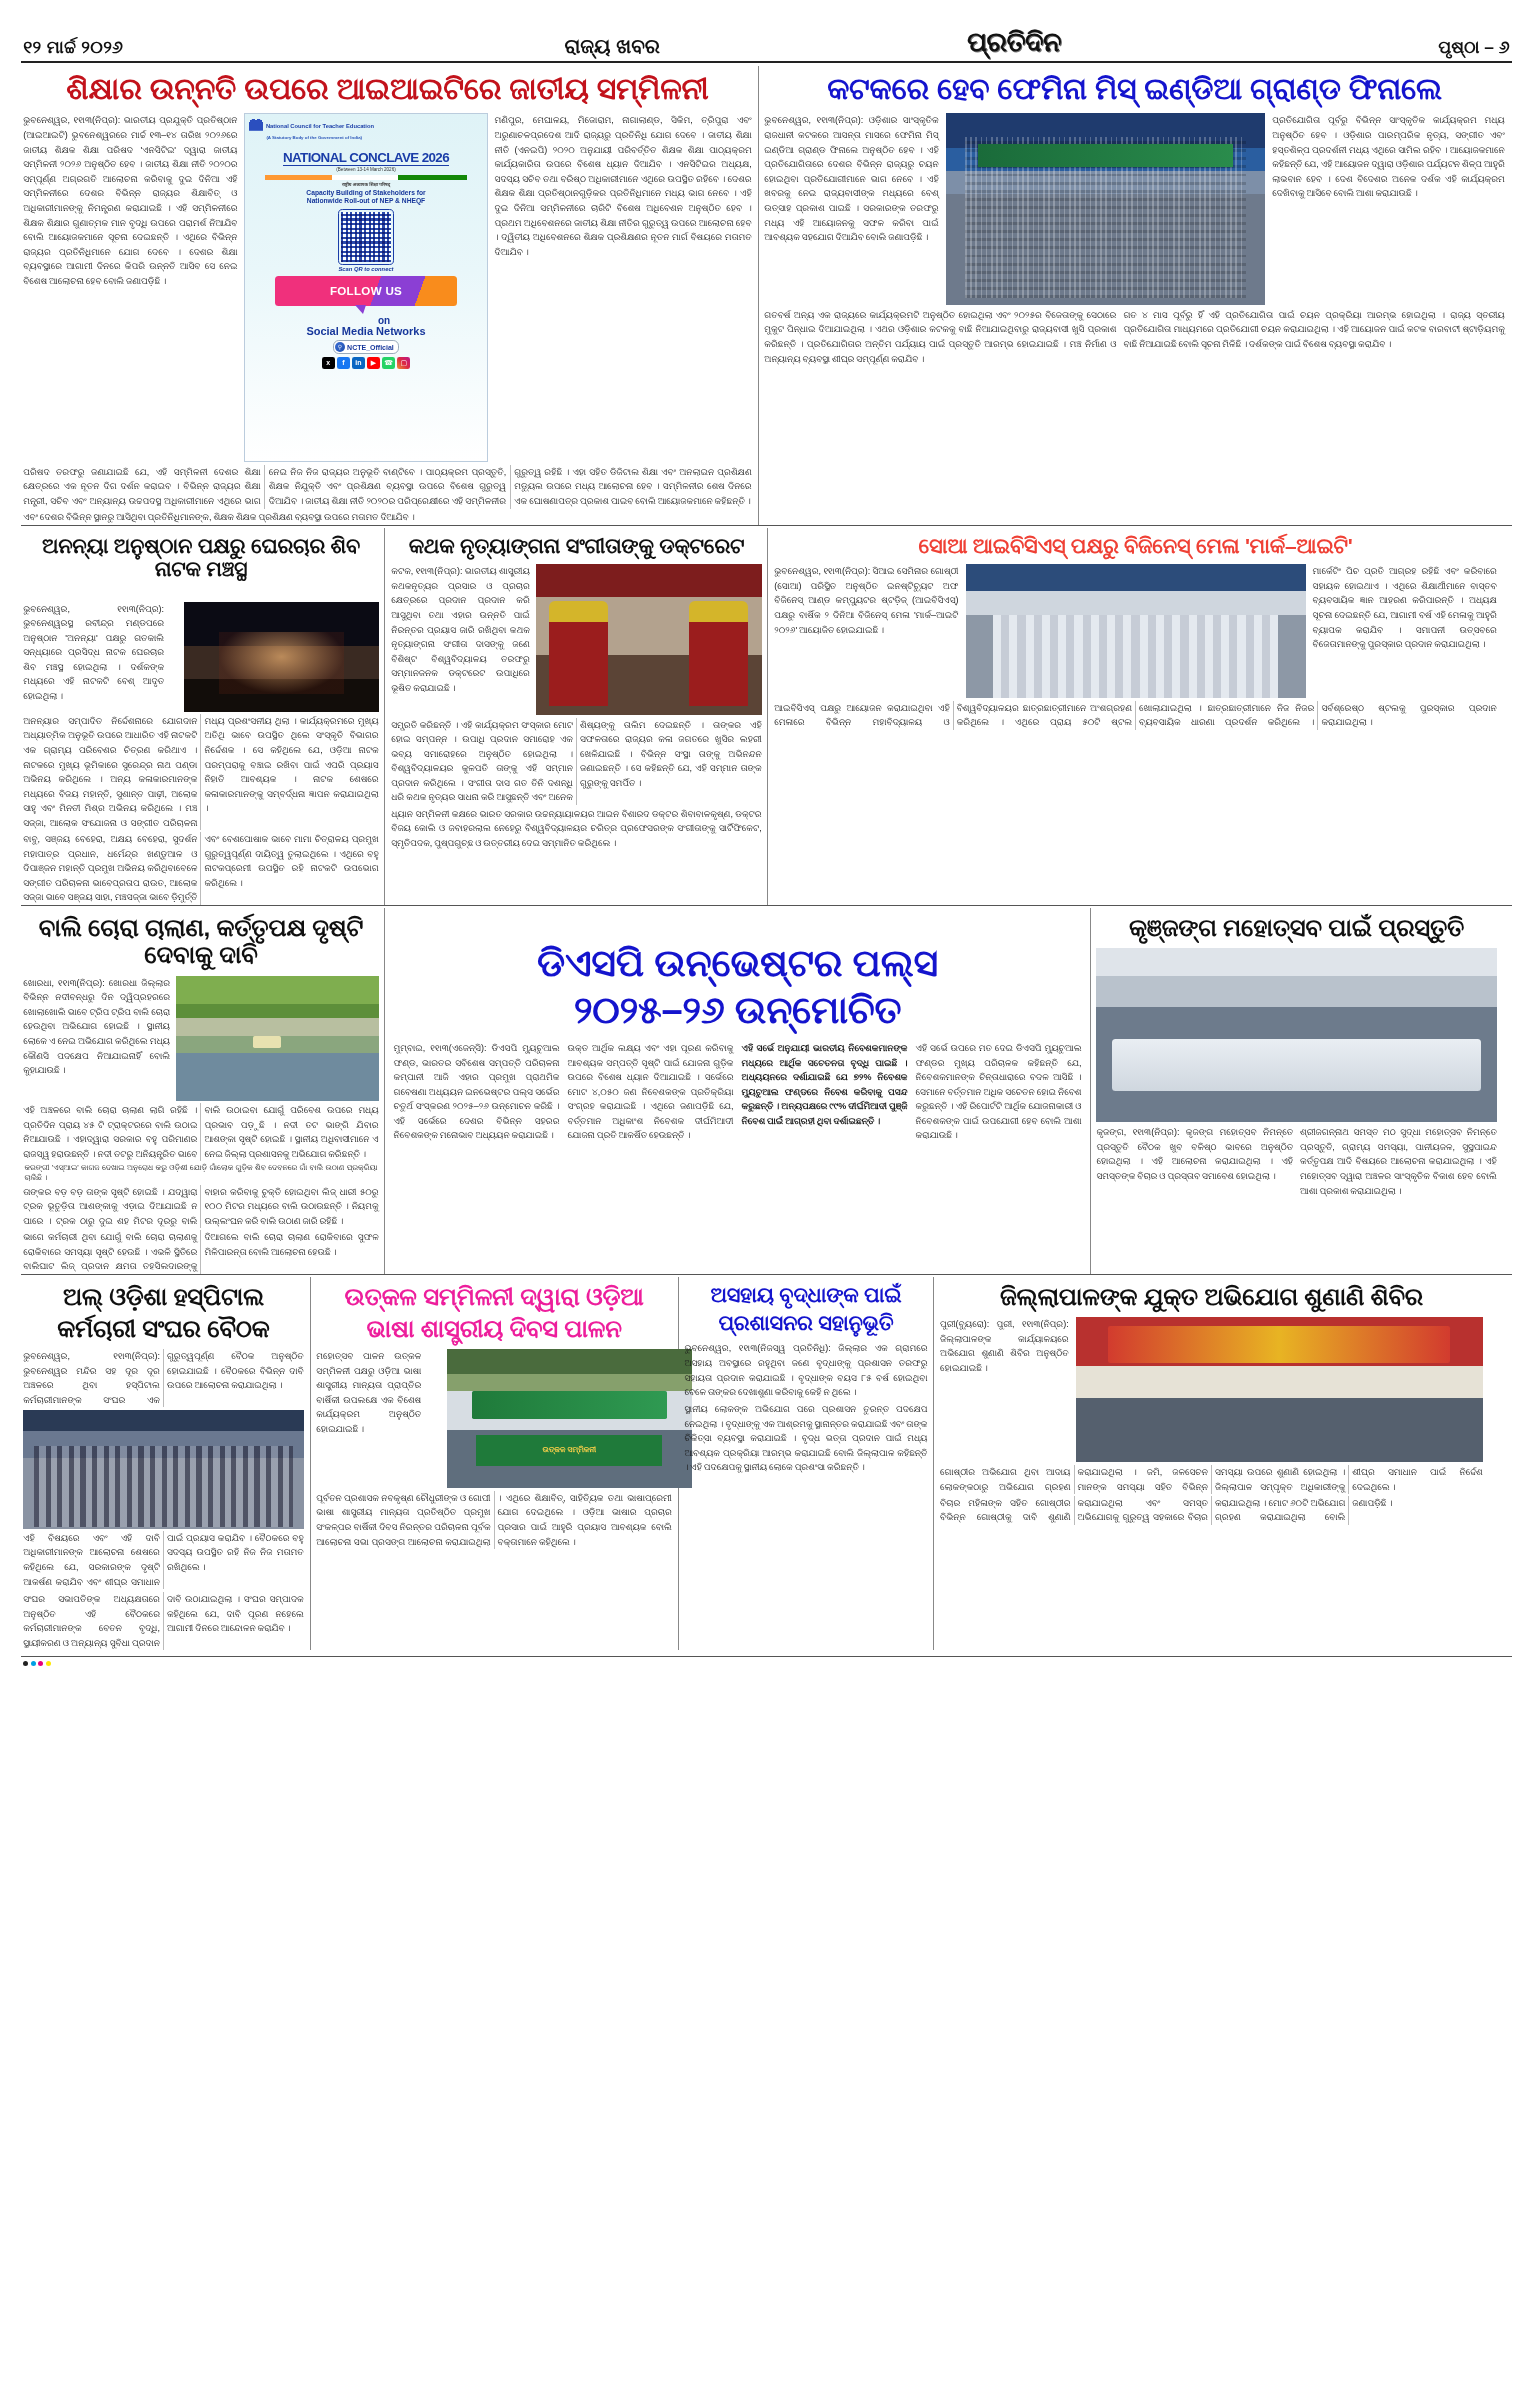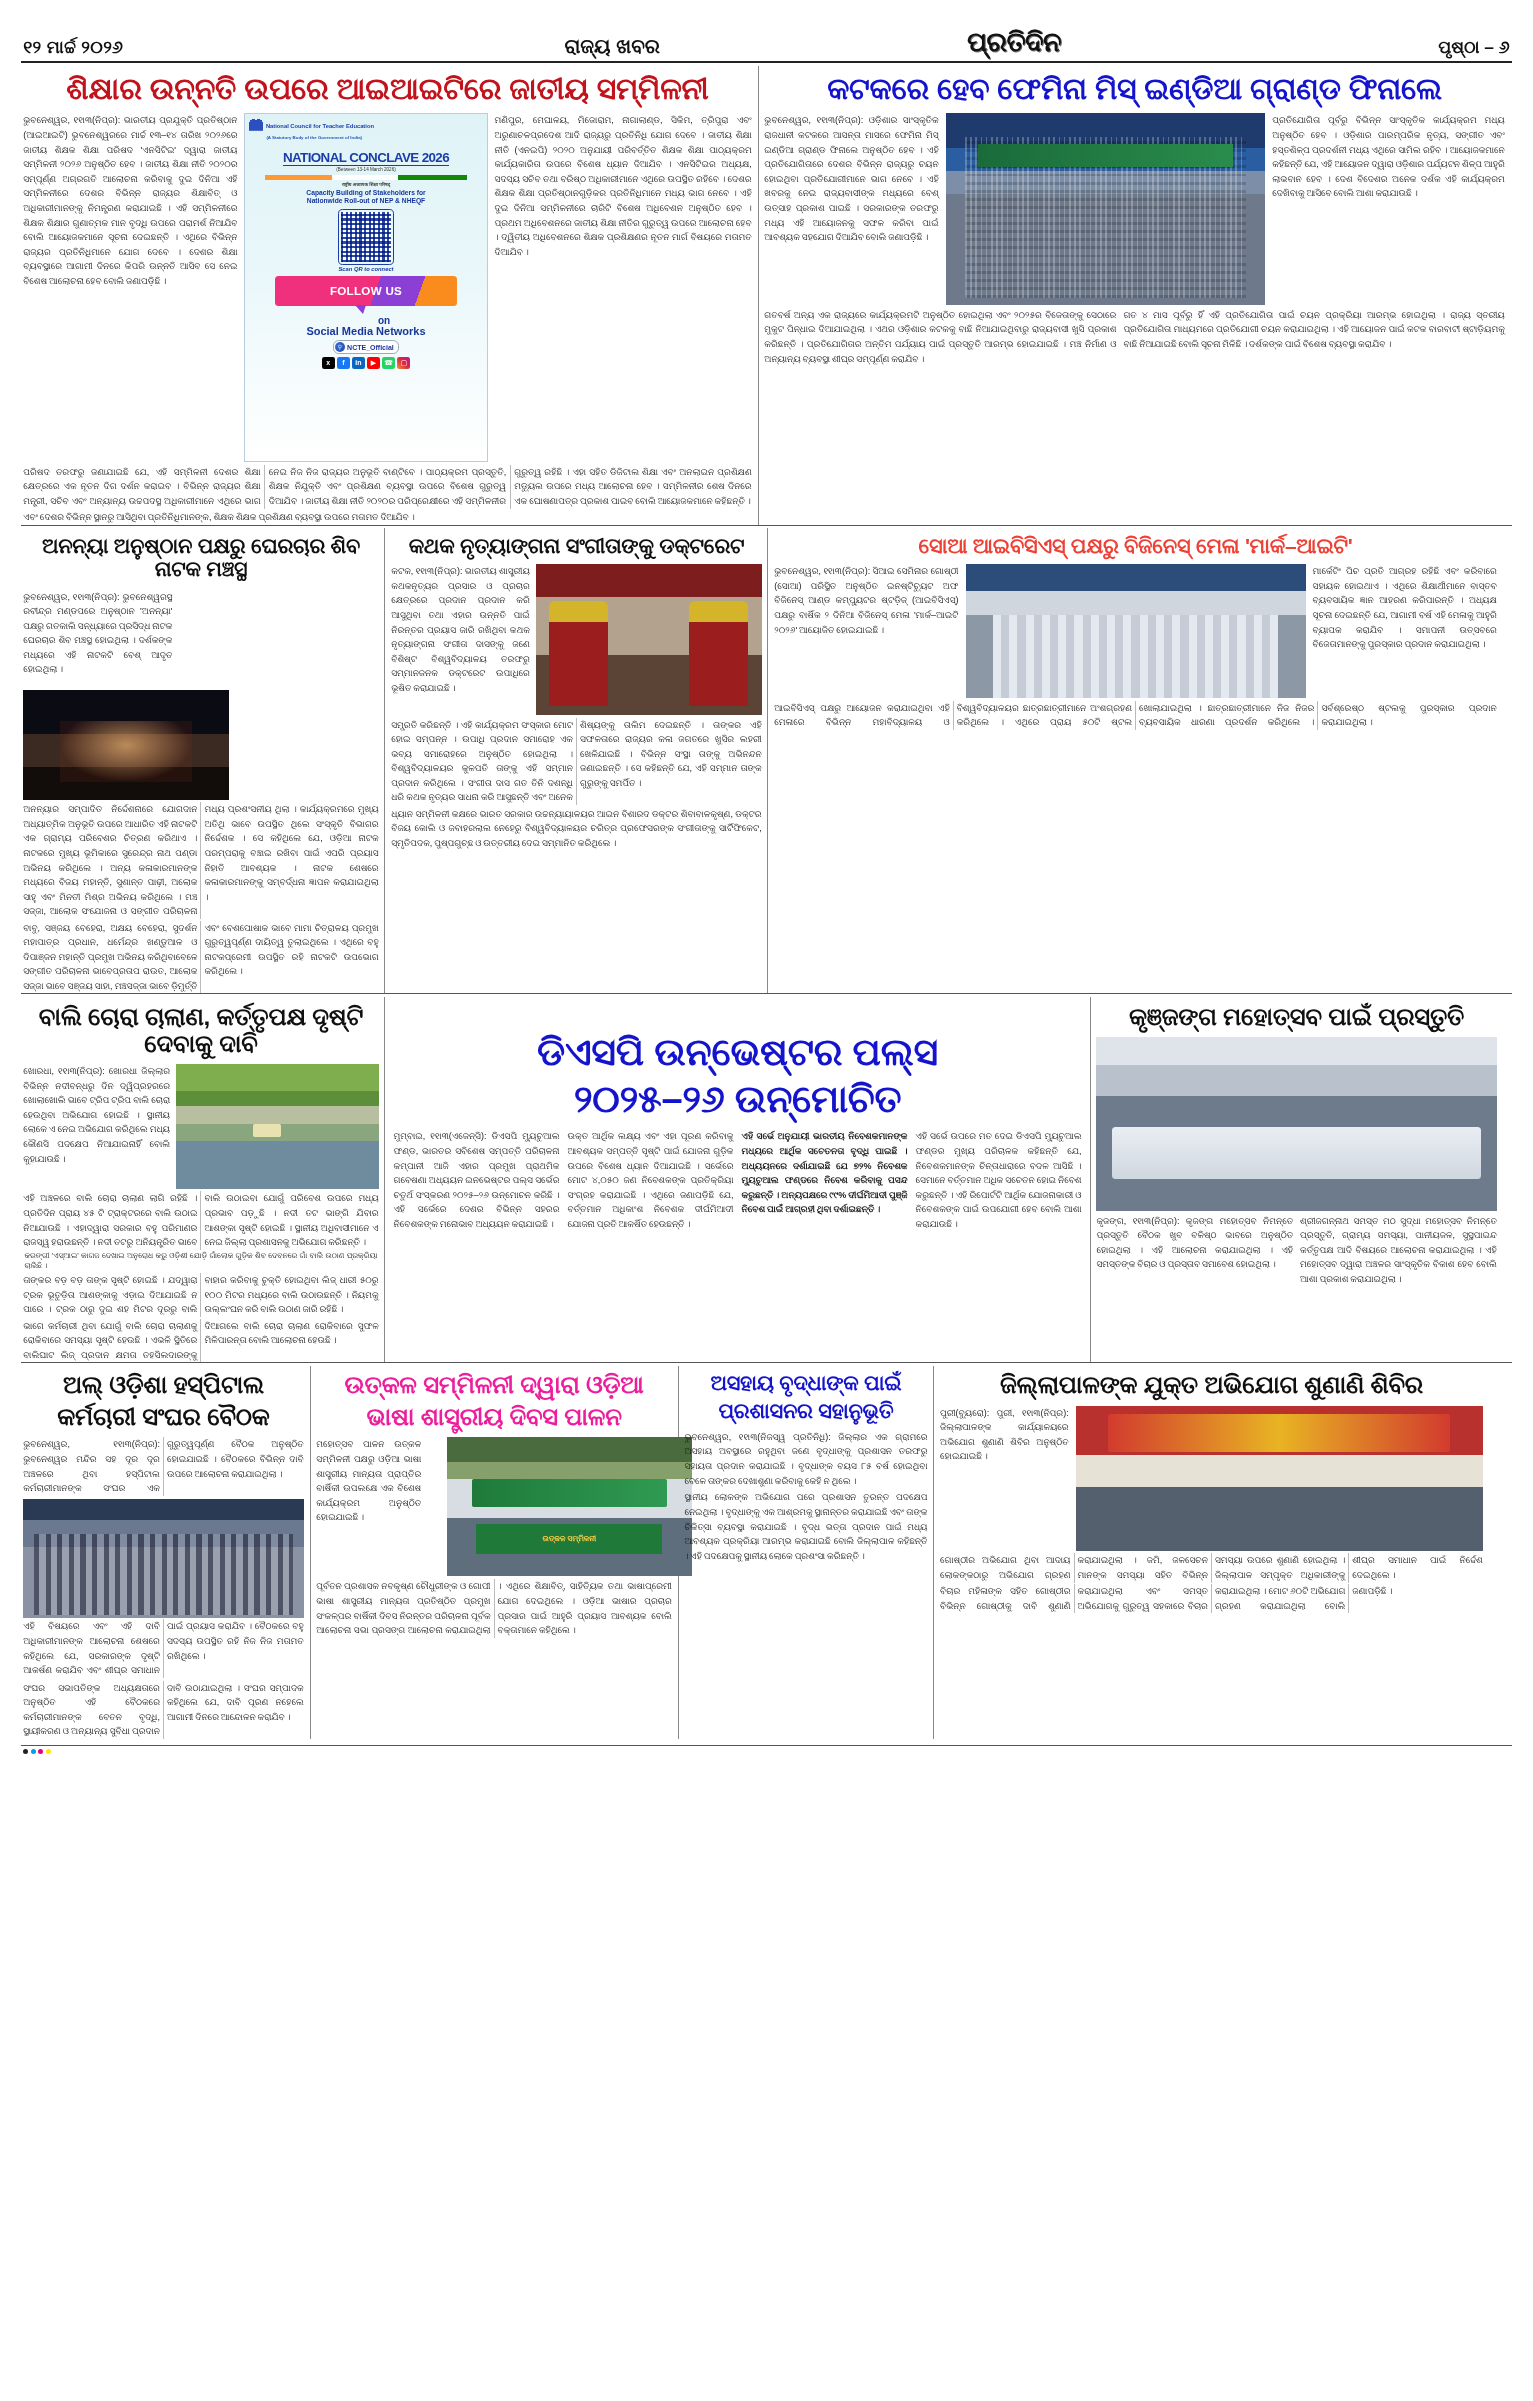--- a/index.html
+++ b/index.html
@@ -301,21 +301,21 @@
       </div>
     </div>
   </div>
 
   <div class="rule-med"></div>
 
   <div class="band" style="margin-top:2.3px;">
 
     <div class="cell" style="width:24.5%; padding:0 5.8px;">
       <div class="hl hl-black hl-md">ଅନନ୍ୟା ଅନୁଷ୍ଠାନ ପକ୍ଷରୁ ଘେରଚାର ଶିବ ନାଟକ ମଞ୍ଚସ୍ଥ</div>
-      <div style="display:flex; gap:13px; margin-top:4px;flex-direction:column;">
+      <div style="display:flex; gap:20px; margin-top:16px;">
         <div class="body-txt" style="width:42%;">ଭୁବନେଶ୍ୱର, ୧୧ା୩(ନିପ୍ର): ଭୁବନେଶ୍ୱରସ୍ଥ ରବୀନ୍ଦ୍ର ମଣ୍ଡପରେ ଅନୁଷ୍ଠାନ 'ଅନନ୍ୟା' ପକ୍ଷରୁ ଗତକାଲି ସନ୍ଧ୍ୟାରେ ପ୍ରସିଦ୍ଧ ନାଟକ ଘେରଚାର ଶିବ ମଞ୍ଚସ୍ଥ ହୋଇଥିଲା । ଦର୍ଶକଙ୍କ ମଧ୍ୟରେ ଏହି ନାଟକଟି ବେଶ୍ ଆଦୃତ ହୋଇଥିଲା ।</div>
         <div class="photo ph-stage" style="width:58%; height:110px;"></div>
       </div>
       <div class="body-txt" style="margin-top:2.3px; column-count:2; column-gap:7px; column-rule:0.6px solid #bbb;">ଅନନ୍ୟାର ସମ୍ପାଦିତ ନିର୍ଦ୍ଦେଶନାରେ ଯୋଗଦାନ ଅଧ୍ୟାତ୍ମିକ ଅନୁଭୂତି ଉପରେ ଆଧାରିତ ଏହି ନାଟକଟି ଏକ ଗ୍ରାମ୍ୟ ପରିବେଶର ଚିତ୍ରଣ କରିଥାଏ । ନାଟକରେ ମୁଖ୍ୟ ଭୂମିକାରେ ସୁରେନ୍ଦ୍ର ନାଥ ପଣ୍ଡା ଅଭିନୟ କରିଥିଲେ । ଅନ୍ୟ କଳାକାରମାନଙ୍କ ମଧ୍ୟରେ ବିଜୟ ମହାନ୍ତି, ସୁଶାନ୍ତ ପାଢ଼ୀ, ଅଲୋକ ସାହୁ ଏବଂ ମିନତୀ ମିଶ୍ର ଅଭିନୟ କରିଥିଲେ । ମଞ୍ଚ ସଜ୍ଜା, ଆଲୋକ ସଂଯୋଜନା ଓ ସଙ୍ଗୀତ ପରିଚାଳନା ମଧ୍ୟ ପ୍ରଶଂସନୀୟ ଥିଲା । କାର୍ଯ୍ୟକ୍ରମରେ ମୁଖ୍ୟ ଅତିଥି ଭାବେ ଉପସ୍ଥିତ ଥିଲେ ସଂସ୍କୃତି ବିଭାଗର ନିର୍ଦ୍ଦେଶକ । ସେ କହିଥିଲେ ଯେ, ଓଡ଼ିଆ ନାଟକ ପରମ୍ପରାକୁ ବଞ୍ଚାଇ ରଖିବା ପାଇଁ ଏପରି ପ୍ରୟାସ ନିହାତି ଆବଶ୍ୟକ । ନାଟକ ଶେଷରେ କଳାକାରମାନଙ୍କୁ ସମ୍ବର୍ଦ୍ଧନା ଜ୍ଞାପନ କରାଯାଇଥିଲା ।</div>
       <div class="body-txt" style="margin-top:1.7px; column-count:2; column-gap:7px; column-rule:0.6px solid #bbb;">ବାବୁ, ସଞ୍ଜୟ ବେହେରା, ଅକ୍ଷୟ ବେହେରା, ସୁଦର୍ଶନ ମହାପାତ୍ର ପ୍ରଧାନ, ଧର୍ମେନ୍ଦ୍ର ଖଣ୍ଡୁଆଳ ଓ ଦିପାଞ୍ଜନ ମହାନ୍ତି ପ୍ରମୁଖ ଅଭିନୟ କରିଥିବାବେଳେ ସଙ୍ଗୀତ ପରିଚାଳନା ଭାବେପ୍ରତାପ ରାଉତ, ଆଲୋକ ସଜ୍ଜା ଭାବେ ସଞ୍ଜୟ ସାହା, ମଞ୍ଚସଜ୍ଜା ଭାବେ ଡ଼ିମୁର୍ତ୍ତି ଏବଂ ବେଶପୋଷାକ ଭାବେ ମାମା ଚିତ୍ରାଳୟ ପ୍ରମୁଖ ଗୁରୁତ୍ୱପୂର୍ଣ୍ଣ ଦାୟିତ୍ୱ ତୁଲାଇଥିଲେ । ଏଥିରେ ବହୁ ନାଟକପ୍ରେମୀ ଉପସ୍ଥିତ ରହି ନାଟକଟି ଉପଭୋଗ କରିଥିଲେ ।</div>
     </div>
 
     <div class="vrule"></div>
 
     <div class="cell" style="width:25.5%; padding:0 5.8px;">

